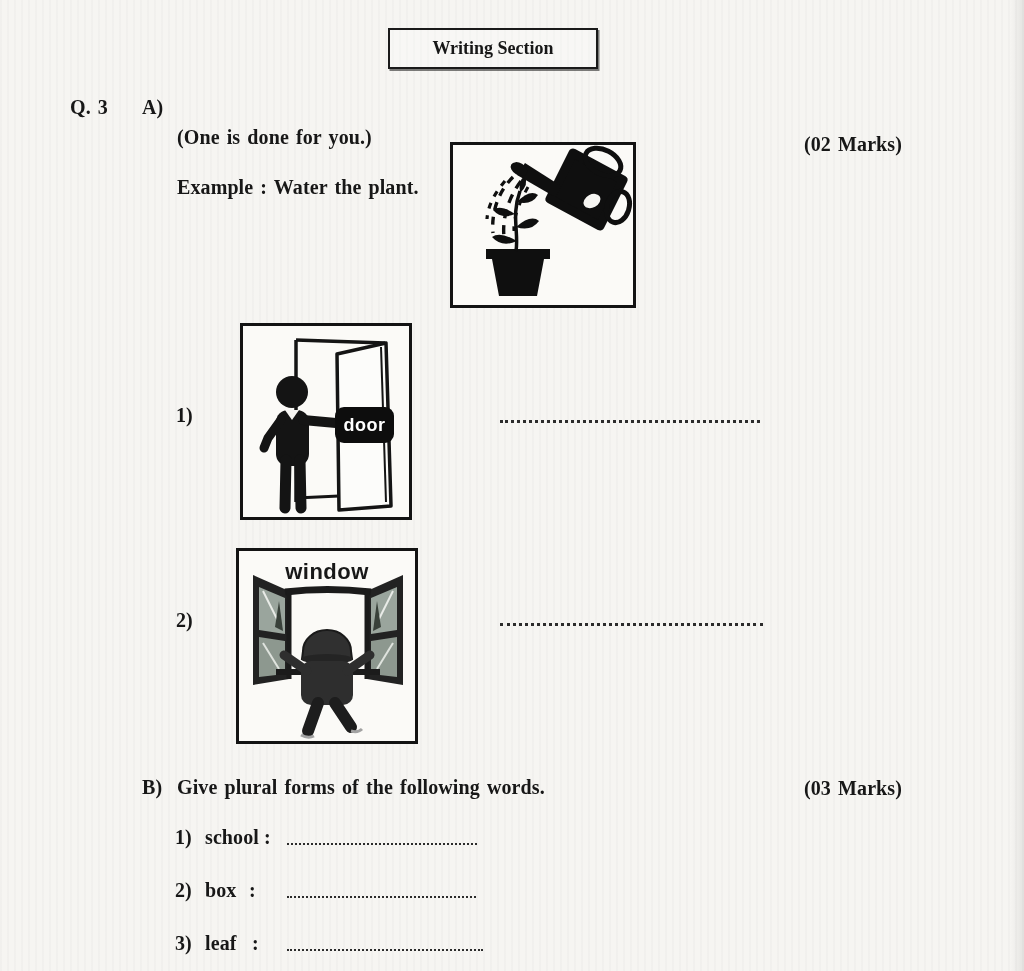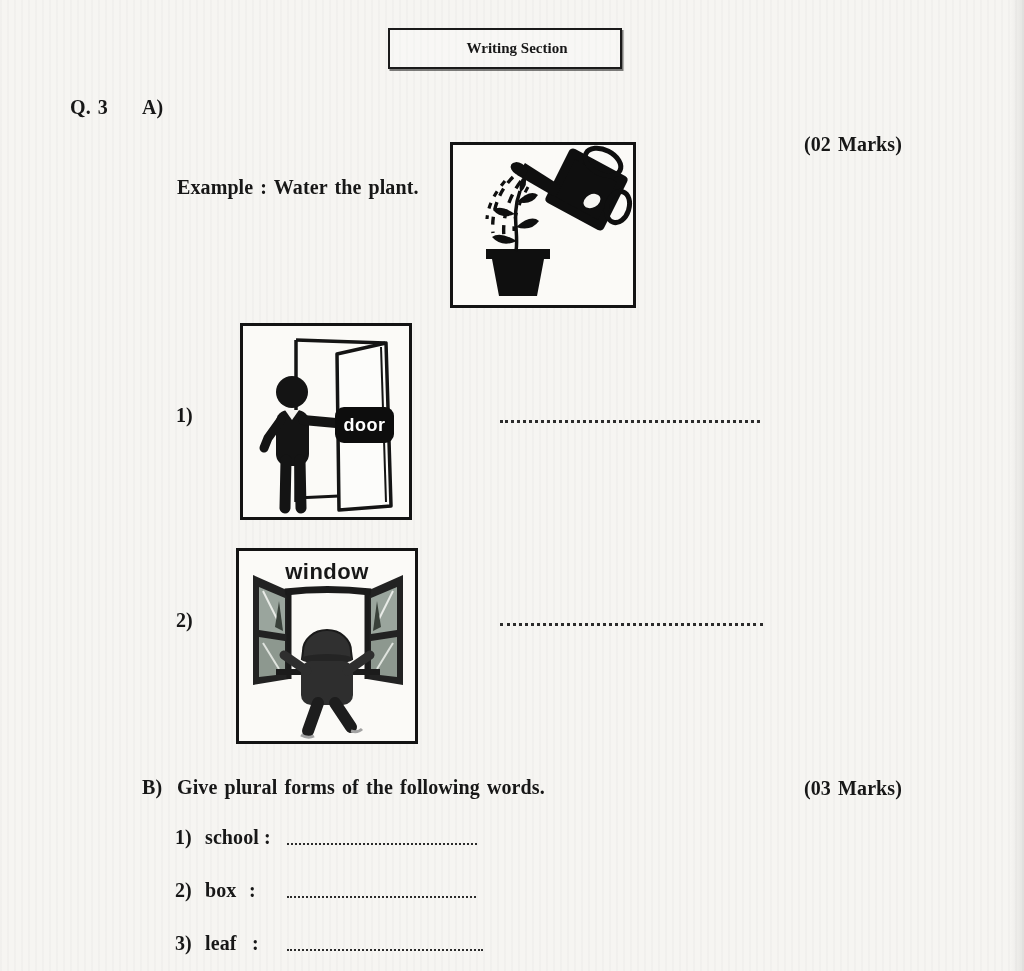--- a/index.html
+++ b/index.html
@@ -15,21 +15,21 @@
   .paper::after{
     content:"";position:absolute;top:0;right:0;width:14px;height:100%;pointer-events:none;
     background:linear-gradient(to right,rgba(0,0,0,0),rgba(0,0,0,.07));
   }
   .abs{position:absolute;}
   .txt{font-size:20px;letter-spacing:.1px;word-spacing:2px;white-space:nowrap;}
   .title-box{
     left:388px;top:28px;width:206px;height:37px;
     border:2.5px solid #1a1a1a;box-shadow:1.5px 2px 0 rgba(20,20,20,.55);
     display:flex;align-items:center;justify-content:center;
-    font-size:15px;background:rgba(255,255,255,.25);padding-left:24px;
+    font-size:18px;background:rgba(255,255,255,.25);
   }
   .pic-box{border:3px solid #131313;background:#fbfaf7;}
   .answer-line{height:20px;border-bottom:3px dotted #2c2c2c;}
   .b-row{height:26px;left:0;width:1024px;}
   .b-num{position:absolute;left:175px;}
   .b-word{position:absolute;left:205px;}
   .b-colon{position:absolute;}
   .r1 .b-colon{left:264px;}
   .r2 .b-colon{left:249px;}
   .r3 .b-colon{left:252px;}
@@ -52,20 +52,21 @@
 <body>
 
 <div class="paper">
 
   <div class="abs title-box">
     <span>Writing Section</span>
   </div>
 
   <div class="abs txt" style="left:70px;top:96px;">Q. 3</div>
   <div class="abs txt" style="left:142px;top:96px;">A)</div>
+  <div class="abs txt" style="left:177px;top:126px;">(One is done for you.)</div>
   <div class="abs txt" style="left:804px;top:133px;">(02 Marks)</div>
 
   <div class="abs txt" style="left:177px;top:176px;">Example : Water the plant.</div>
 
   <div class="abs pic-box" style="left:450px;top:142px;width:180px;height:160px;">
     <svg width="180" height="160" viewBox="0 0 180 160">
 
       <path d="M33,104 h64 v10 h-6 l-7,37 h-38 l-7,-37 h-6 Z" fill="#0f0f0f"></path>
 
       <path d="M63,106 C66,88 58,70 67,46" stroke="#0f0f0f" stroke-width="3.5" fill="none"></path>

